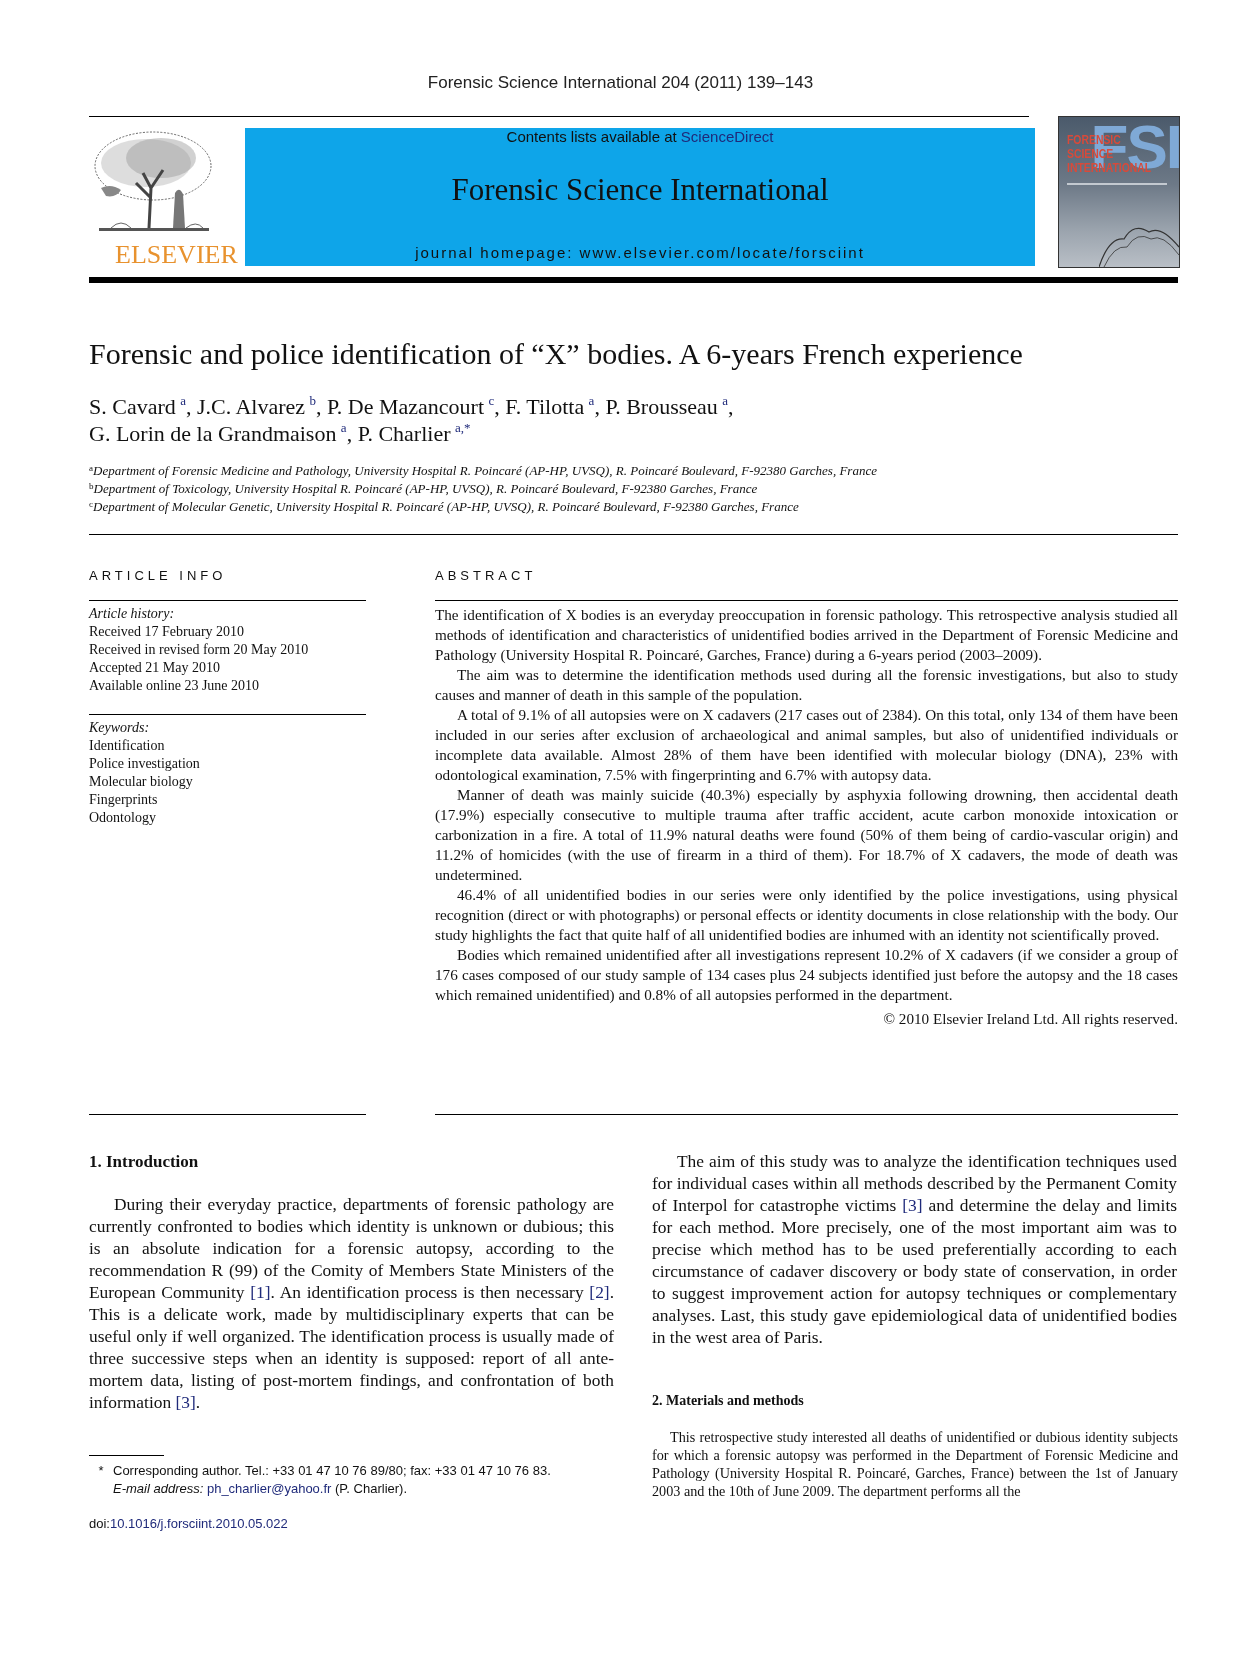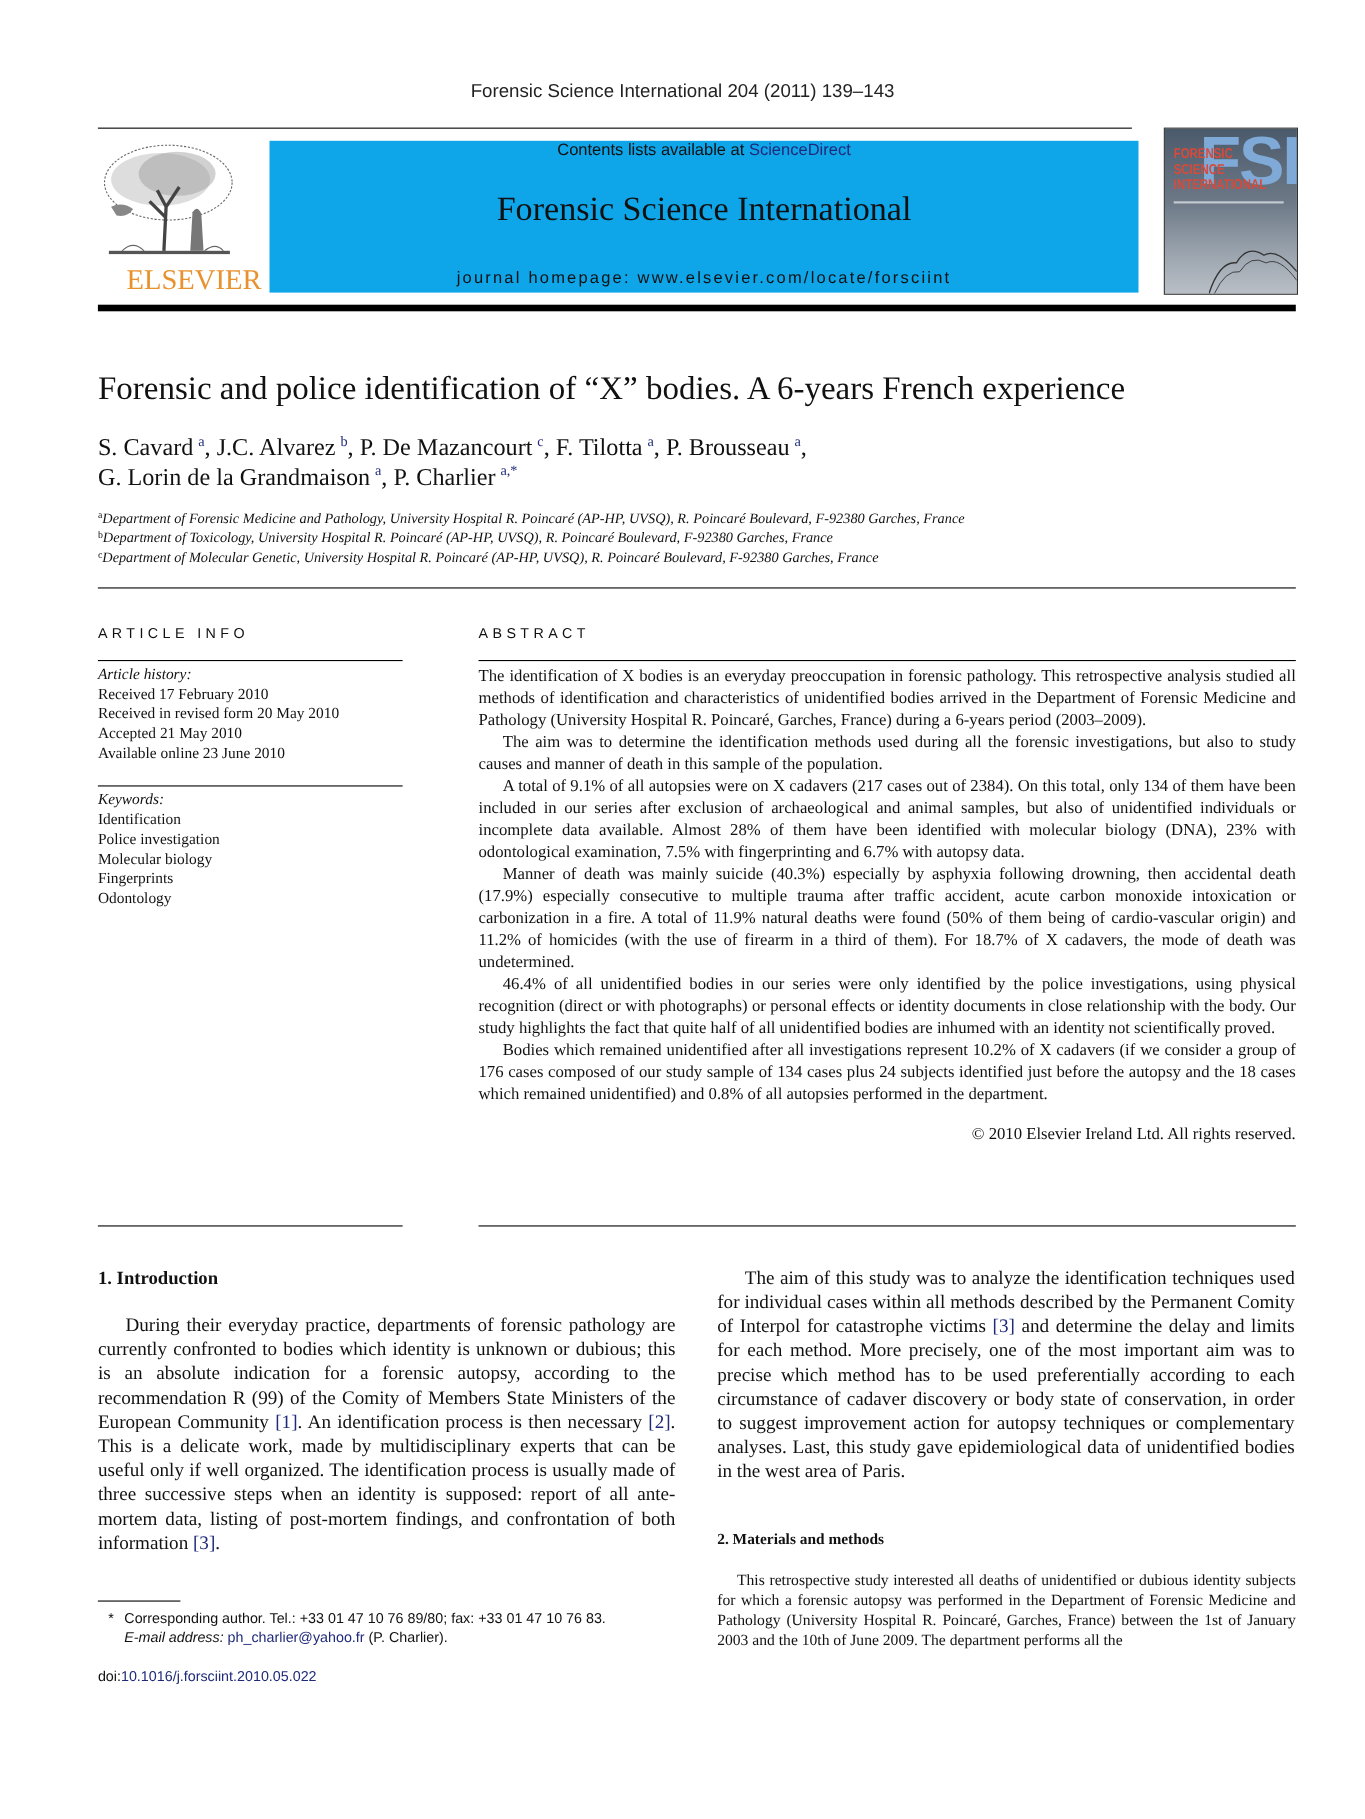--- a/index.html
+++ b/index.html
@@ -77,21 +77,21 @@
     .ai-block { left: 89px; width: 277px; font-size: 14px; line-height: 18px; color: #111; }
     .ai-block .lbl { font-style: italic; }
     .rule-ai2 { left: 89px; width: 277px; top: 714px; height: 1px; background: #000; }
     .rule-ai3 { left: 89px; width: 277px; top: 1114px; height: 1px; background: #000; }
 
     .abstract {
       left: 435px; top: 605px; width: 743px; font-size: 15.2px; line-height: 20px; text-align: justify; color: #111;
     }
     .abstract p { margin: 0; text-indent: 22px; }
     .abstract p.first { text-indent: 0; }
-    .abstract .copy { text-align: right; text-indent: 0; margin-top: 16px; }
+    .abstract .copy { text-align: right; text-indent: 0; margin-top: 4px; }
     .rule-ab2 { left: 435px; width: 743px; top: 1114px; height: 1px; background: #000; }
 
     .intro-head { left: 89px; top: 1152px; font-family: "Liberation Serif", serif; font-weight: bold; font-size: 17px; }
     .body-col {
       width: 525px; font-size: 17.4px; line-height: 22px; text-align: justify; color: #111;
     }
     .body-col p { margin: 0; text-indent: 25px; }
     .col-left { left: 89px; top: 1193px; }
     .col-right { left: 652px; top: 1150px; }
     .mm-head { left: 652px; top: 1393px; font-weight: bold; font-size: 14px; }

